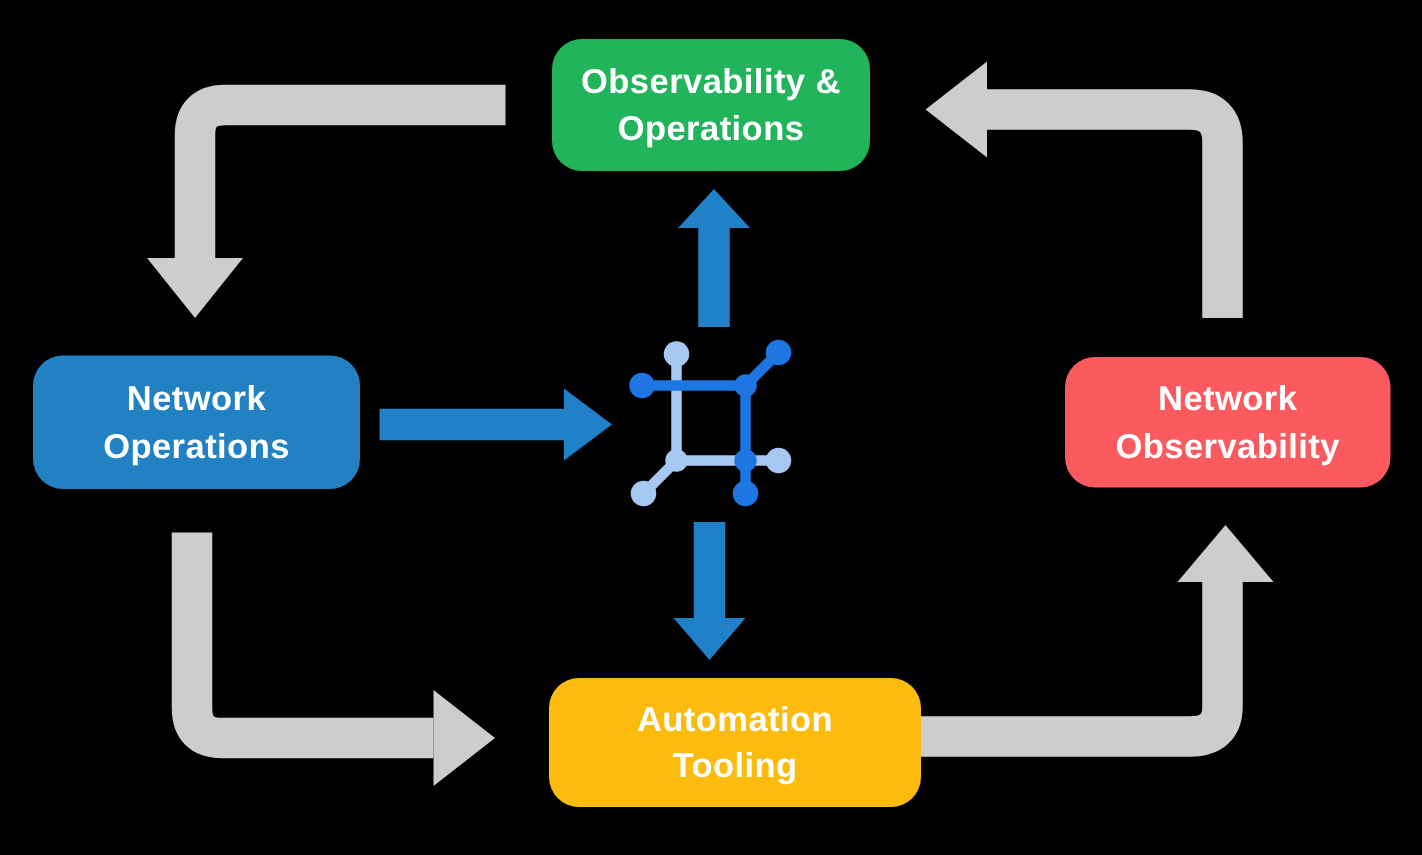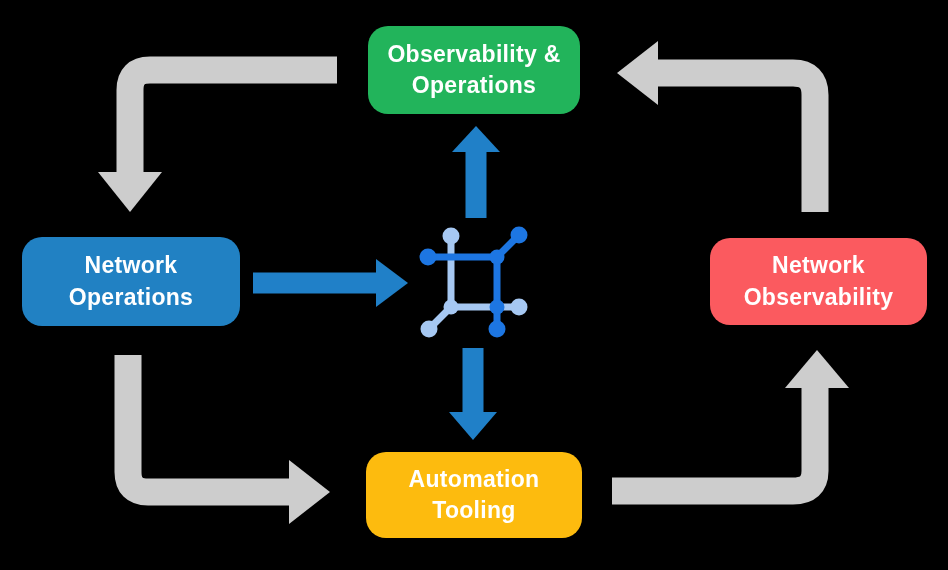--- a/index.html
+++ b/index.html
@@ -29,21 +29,21 @@
     border-radius: 20px;
     color: #ffffff;
     font-size: 23px;
     font-weight: 600;
     letter-spacing: 0.3px;
     line-height: 1.35;
   }
   .node-observability { left: 368px; top: 26px;  width: 212px; height: 88px; background: #22b45b; }
   .node-operations    { left: 22px;  top: 237px; width: 218px; height: 89px; background: #2181c3; }
   .node-infrastructure{ left: 710px; top: 238px; width: 217px; height: 87px; background: #fb5a5f; }
-  .node-automation    { left: 366px; top: 452px; width: 216px; height: 86px; background: #fdbb0e; }
+  .node-automation    { left: 366px; top: 452px; width: 248px; height: 86px; background: #fdbb0e; }
   .core-icon {
     position: absolute;
     left: 417px;
     top: 223px;
   }
 </style>
 </head>
 <body>
 
 <div class="canvas">

